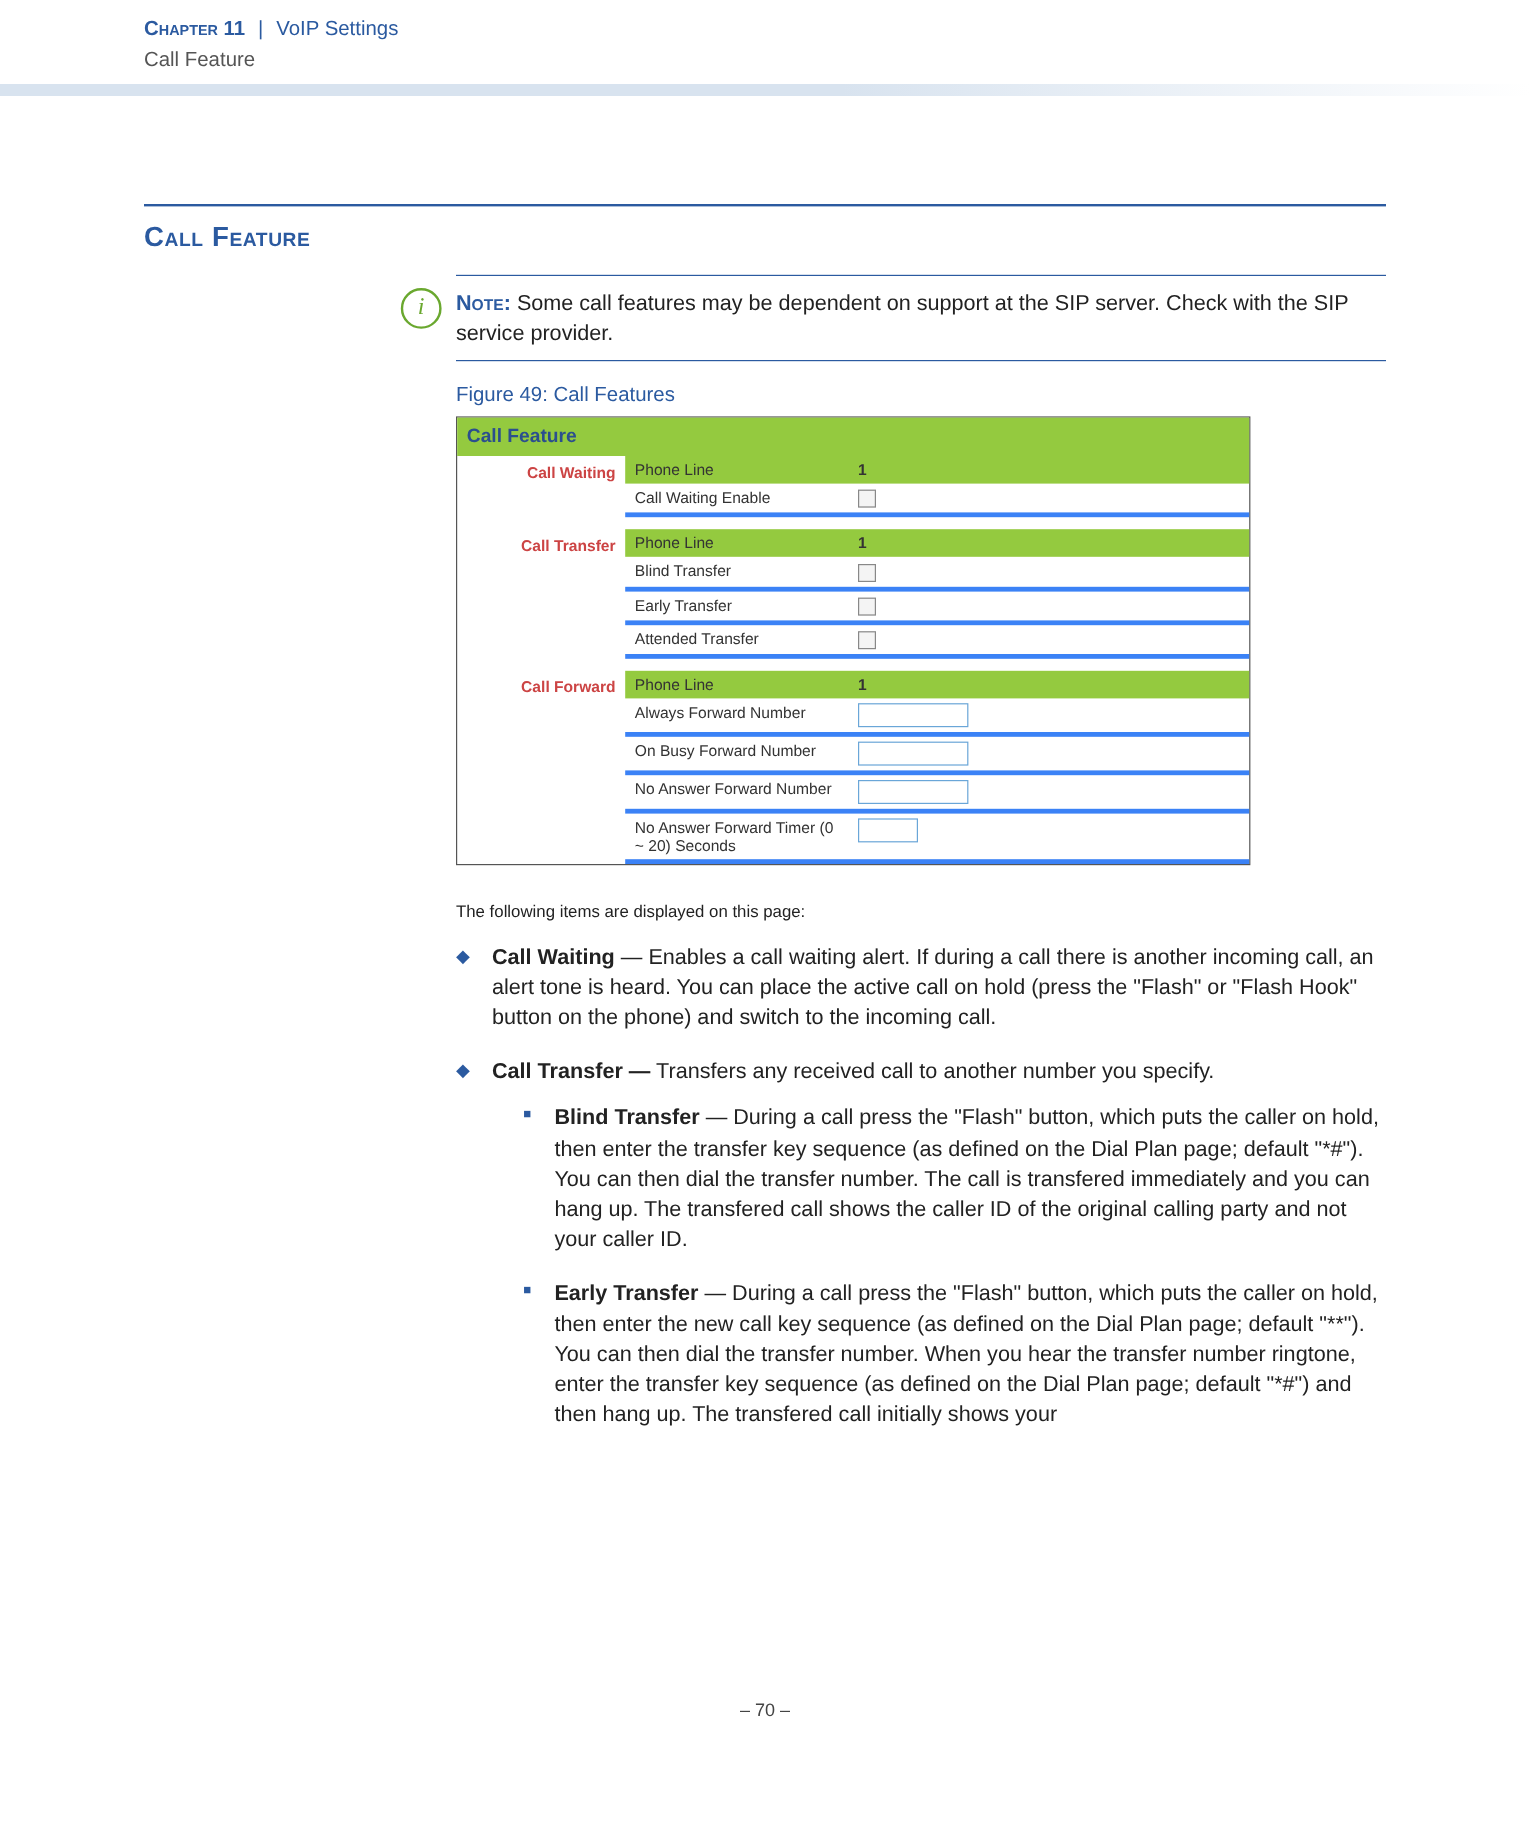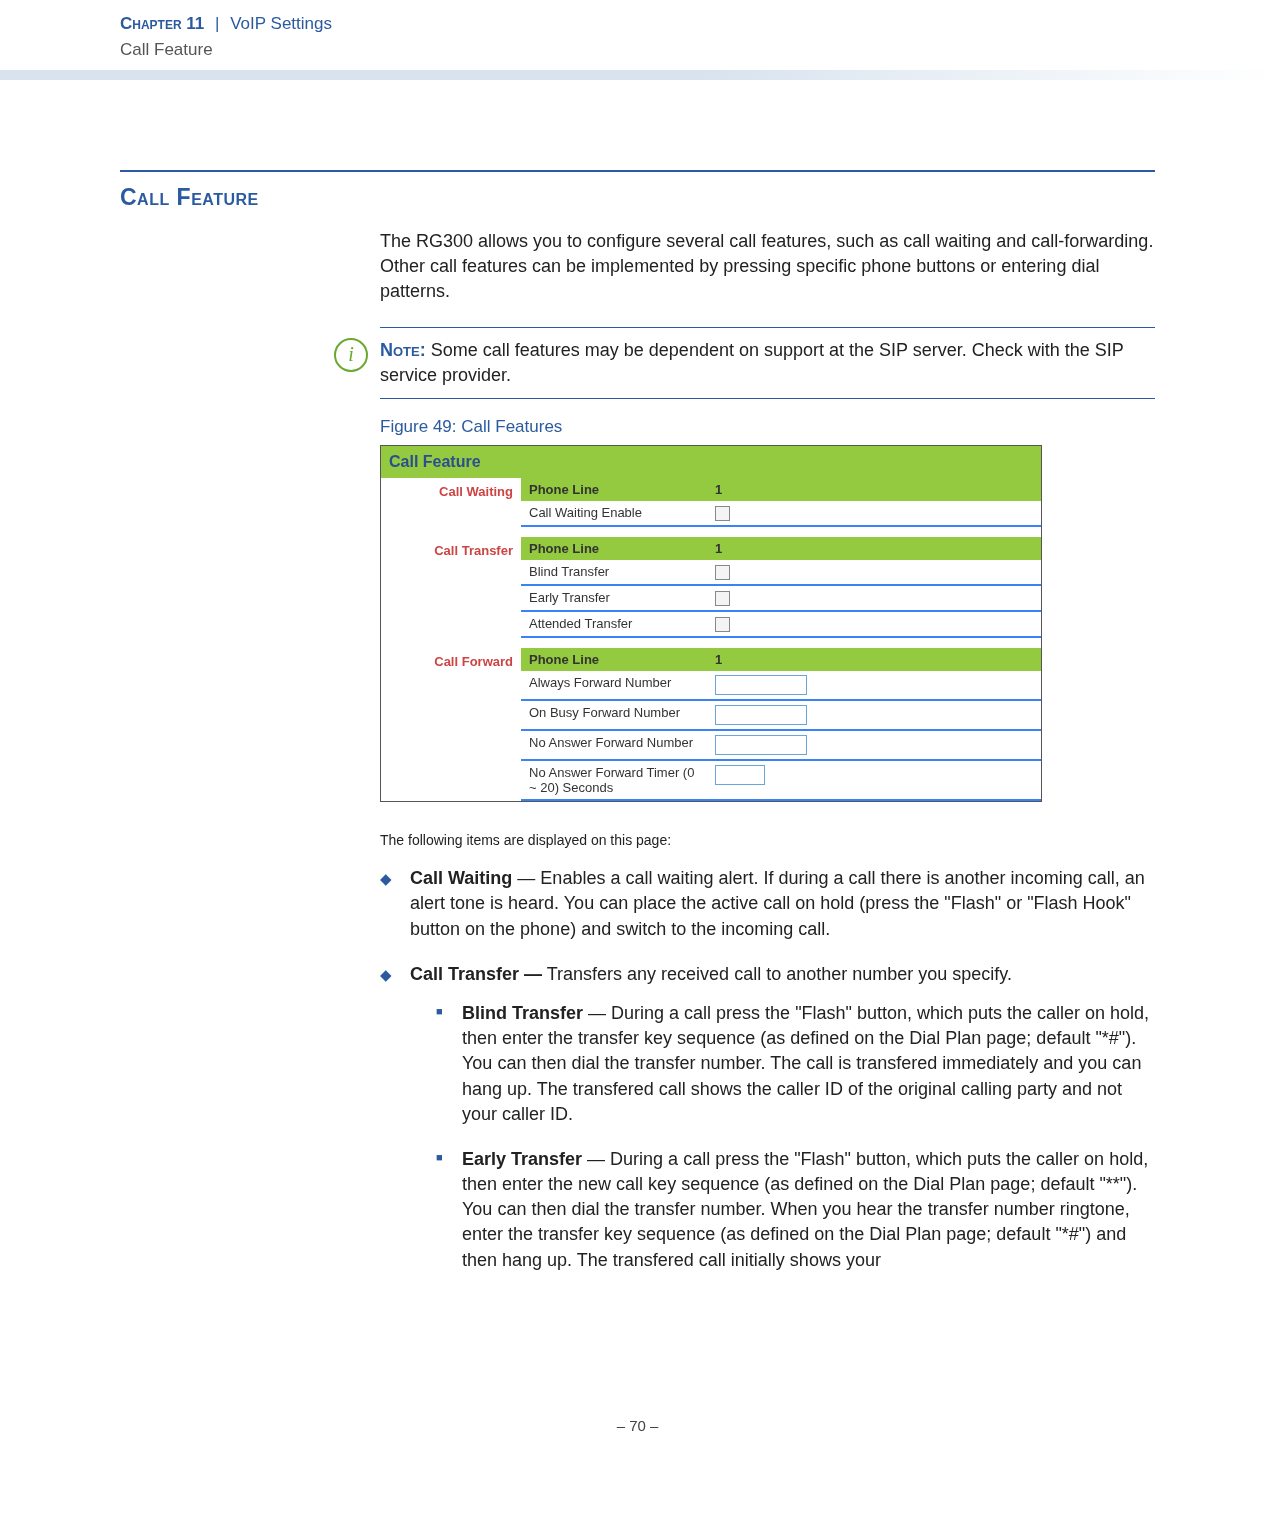--- a/index.html
+++ b/index.html
@@ -129,30 +129,30 @@
   .fig-body {
     flex: 1;
   }
   .fig-greenrow {
     display: flex;
     background: #94ca3f;
   }
   .fig-greenrow .cell-a {
     width: 170px;
     padding: 4px 8px;
-    font-weight: bold;
+    font-weight: normal;
   }
   .fig-greenrow .cell-b {
     flex: 1;
     padding: 4px 8px;
     font-weight: bold;
   }
   .fig-line {
     display: flex;
-    border-bottom: 2px solid #3b82f6;
+    border-bottom: 4px solid #3b82f6;
     justify-content: center;
   }
   .fig-line .cell-a {
     width: 170px;
     padding: 4px 8px;
   }
   .fig-line .cell-b {
     flex: 1;
     padding: 4px 8px;
   }
@@ -240,21 +240,20 @@
     <span class="chapter">Chapter 11</span>
     <span class="pipe">|</span>
     <span class="title">VoIP Settings</span>
   </div>
   <div class="subheader">Call Feature</div>
   <div class="gradient-bar"></div>
 
   <hr class="content-rule">
   <div class="section-title">Call Feature</div>
 
-  <div class="body-text">The RG300 allows you to configure several call features, such as call waiting and call-forwarding. Other call features can be implemented by pressing specific phone buttons or entering dial patterns.</div>
 
   <div class="note-block">
     <div class="note-icon">i</div>
     <div class="note-text">
       <span class="note-label">Note:</span>
       <span>Some call features may be dependent on support at the SIP server. Check with the SIP service provider.</span>
     </div>
   </div>
 
   <div class="figure-caption">Figure 49:  Call Features</div>

